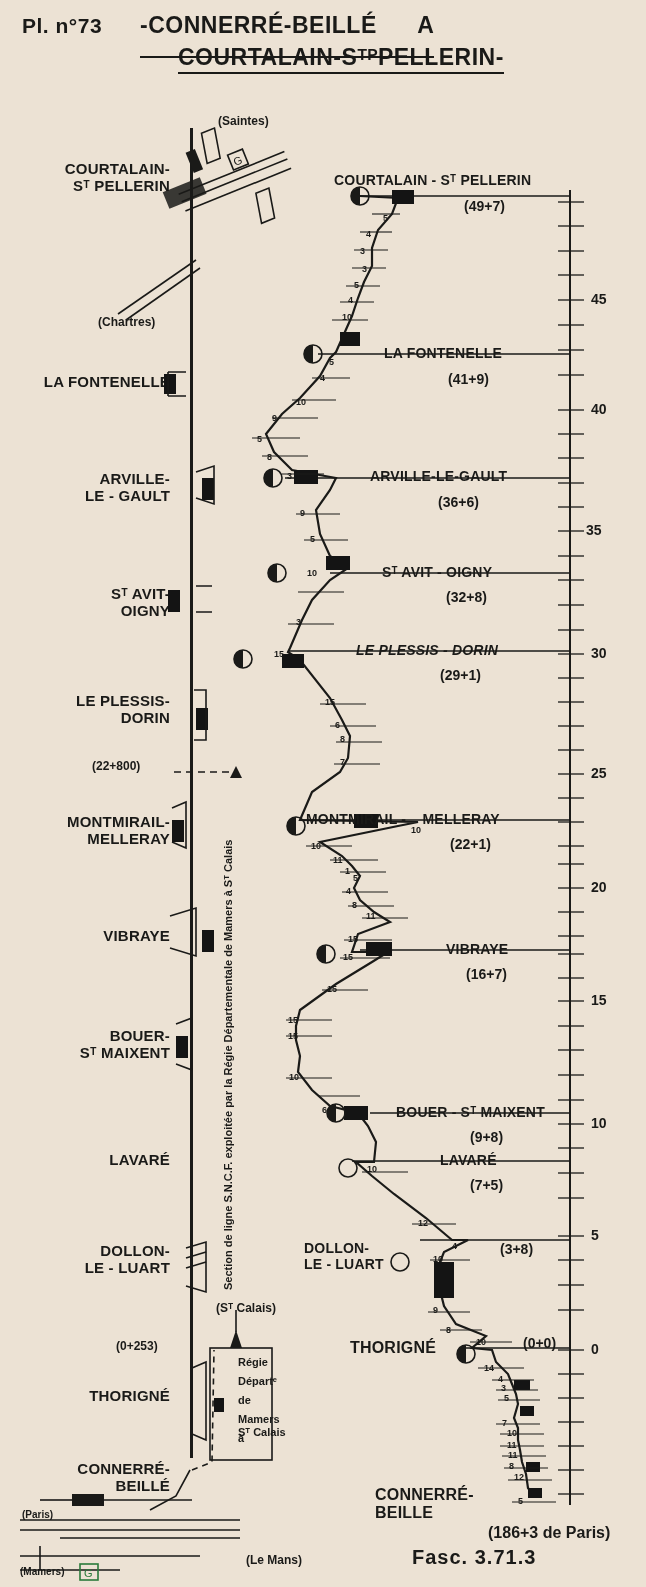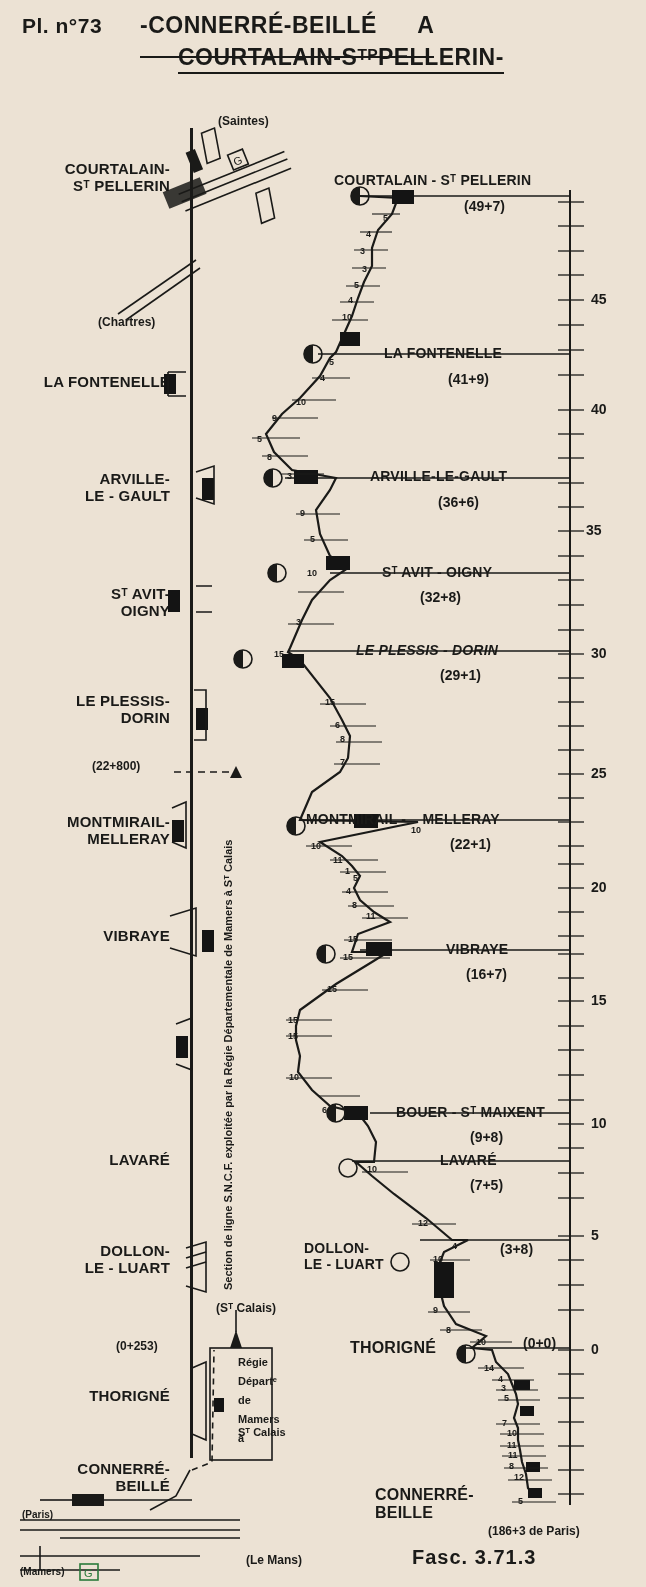--- a/index.html
+++ b/index.html
@@ -112,20 +112,22 @@
     <div class="stname" style="top:374px;width:168px">LA FONTENELLE</div>
     <div class="stname" style="top:471px;width:154px">ARVILLE-
 LE - GAULT</div>
     <div class="stname" style="top:586px;width:154px">Sᵀ AVIT-
 OIGNY</div>
     <div class="stname" style="top:814px;width:168px">MONTMIRAIL-
 MELLERAY</div>
     <div class="stname" style="top:693px;width:168px">LE PLESSIS-
 DORIN</div>
     <div class="stname" style="top:928px;width:154px">VIBRAYE</div>
+    <div class="stname" style="top:1028px;width:168px">BOUER-
+Sᵀ MAIXENT</div>
     <div class="stname" style="top:1152px;width:154px">LAVARÉ</div>
     <div class="stname" style="top:1243px;width:168px">DOLLON-
 LE - LUART</div>
     <div class="stname" style="top:1388px;width:168px">THORIGNÉ</div>
     <div class="stname" style="top:1461px;width:140px">CONNERRÉ-
 BEILLÉ</div>
   </div>
 
   <div class="vline"></div>
 
@@ -370,21 +372,21 @@
   <div class="plabel" style="left:334px;top:172px">COURTALAIN - Sᵀ PELLERIN</div>
   <div class="pkm" style="left:464px;top:198px">(49+7)</div>
 
   <div class="plabel" style="left:384px;top:345px">LA FONTENELLE</div>
   <div class="pkm" style="left:448px;top:371px">(41+9)</div>
 
   <div class="plabel" style="left:370px;top:468px">ARVILLE-LE-GAULT</div>
   <div class="pkm" style="left:438px;top:494px">(36+6)</div>
 
   <div class="plabel" style="left:382px;top:564px">Sᵀ AVIT - OIGNY</div>
-  <div class="pkm" style="left:420px;top:589px">(32+8)</div>
+  <div class="pkm" style="left:446px;top:589px">(32+8)</div>
 
   <div class="plabel" style="left:356px;top:642px;font-style:italic">LE PLESSIS - DORIN</div>
   <div class="pkm" style="left:440px;top:667px">(29+1)</div>
 
   <div class="plabel" style="left:306px;top:811px">MONTMIRAIL -    MELLERAY</div>
   <div class="pkm" style="left:450px;top:836px">(22+1)</div>
 
   <div class="plabel" style="left:446px;top:941px">VIBRAYE</div>
   <div class="pkm" style="left:466px;top:966px">(16+7)</div>
 
@@ -396,21 +398,21 @@
 
   <div class="plabel" style="left:304px;top:1240px">DOLLON-
 LE - LUART</div>
   <div class="pkm" style="left:500px;top:1241px">(3+8)</div>
 
   <div class="plabel" style="left:350px;top:1339px;font-size:16px">THORIGNÉ</div>
   <div class="pkm" style="left:523px;top:1335px">(0+0)</div>
 
   <div class="plabel" style="left:375px;top:1486px;font-size:16px">CONNERRÉ-
 BEILLE</div>
-  <div class="pkm" style="left:488px;top:1524px;font-size:12px">(186+3 de Paris)</div>
+  <div class="pkm" style="left:488px;top:1524px;font-size:16px">(186+3 de Paris)</div>
 
   <div class="axnum" style="left:591px;top:291px">45</div>
   <div class="axnum" style="left:591px;top:401px">40</div>
   <div class="axnum" style="left:586px;top:522px">35</div>
   <div class="axnum" style="left:591px;top:645px">30</div>
   <div class="axnum" style="left:591px;top:765px">25</div>
   <div class="axnum" style="left:591px;top:879px">20</div>
   <div class="axnum" style="left:591px;top:992px">15</div>
   <div class="axnum" style="left:591px;top:1115px">10</div>
   <div class="axnum" style="left:591px;top:1227px">5</div>

